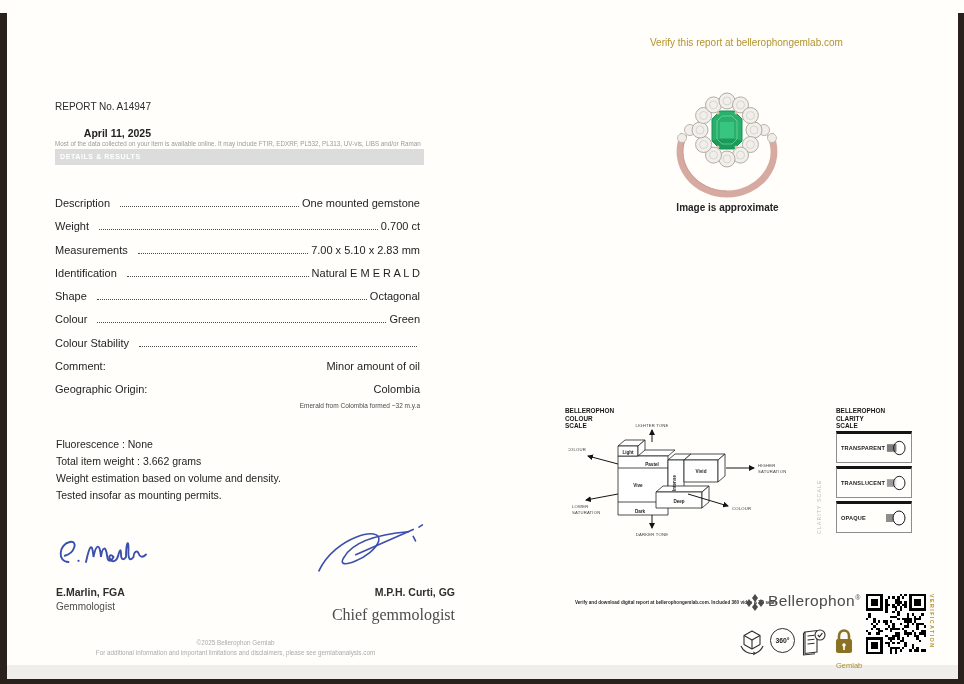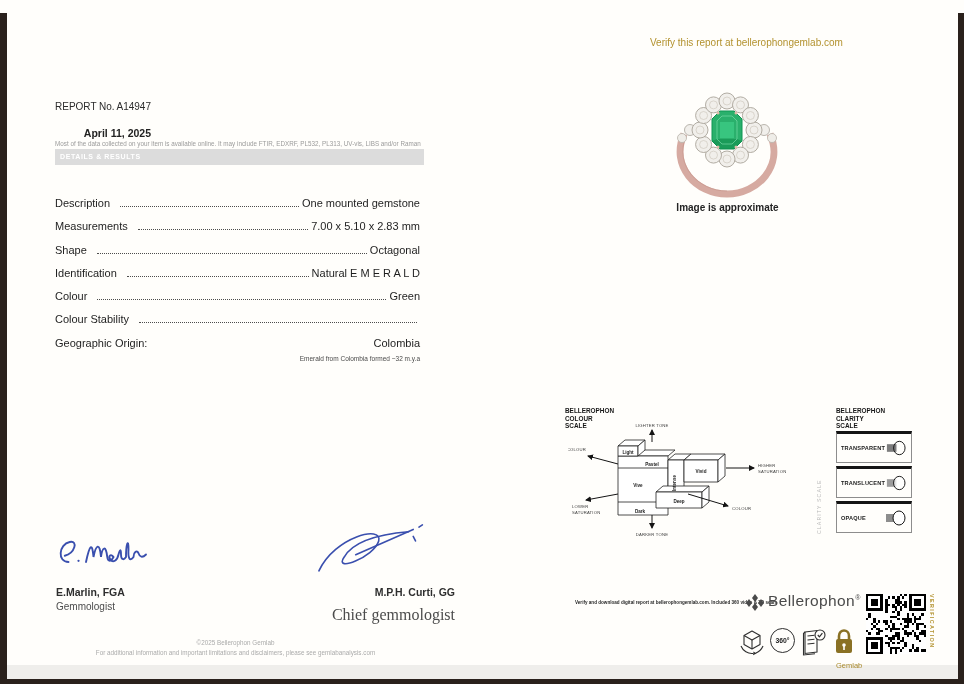--- a/index.html
+++ b/index.html
@@ -105,52 +105,68 @@
   <div class="data-note">Most of the data collected on your item is available online. It may include FTIR, EDXRF, PL532, PL313, UV-vis, LIBS and/or Raman</div>
   <div class="section-bar">DETAILS &amp; RESULTS</div>
 
   <div class="details">
     <div class="drow">
       <span class="dlabel">Description</span>
         <span class="leader"></span>
         <span class="dvalue">One mounted gemstone</span>
     </div>
     <div class="drow">
+      <span class="dlabel">Weight</span>
+        <span class="leader"></span>
+        <span class="dvalue">0.700 ct</span>
+    </div>
+    <div class="drow">
       <span class="dlabel">Measurements</span>
         <span class="leader"></span>
         <span class="dvalue">7.00 x 5.10 x 2.83 mm</span>
     </div>
     <div class="drow">
+      <span class="dlabel">Identification</span>
+        <span class="leader"></span>
+        <span class="dvalue">Natural E M E R A L D</span>
+    </div>
+    <div class="drow">
       <span class="dlabel">Shape</span>
         <span class="leader"></span>
         <span class="dvalue">Octagonal</span>
     </div>
     <div class="drow">
-      <span class="dlabel">Identification</span>
-        <span class="leader"></span>
-        <span class="dvalue">Natural E M E R A L D</span>
-    </div>
-    <div class="drow">
       <span class="dlabel">Colour</span>
         <span class="leader"></span>
         <span class="dvalue">Green</span>
     </div>
     <div class="drow">
       <span class="dlabel">Colour Stability</span>
         <span class="leader"></span>
         <span class="dvalue"></span>
+    </div>
+    <div class="drow nodots">
+      <span class="dlabel">Comment:</span>
+        <span class="leader"></span>
+        <span class="dvalue">Minor amount of oil</span>
     </div>
     <div class="drow nodots">
       <span class="dlabel">Geographic Origin:</span>
         <span class="leader"></span>
         <span class="dvalue">Colombia</span>
     </div>
     <div class="origin-note">Emerald from Colombia formed ~32 m.y.a</div>
   </div>
 
+  <div class="extra-notes">
+    <div>Fluorescence : None</div>
+    <div>Total item weight : 3.662 grams</div>
+    <div>Weight estimation based on volume and density.</div>
+    <div>Tested insofar as mounting permits.</div>
+  </div>
 
   <svg class="sig-left-svg" width="132" height="50" viewBox="0 0 100 40">
     <g fill="none" stroke="#3a4fae" stroke-width="1.5" stroke-linecap="round">
       <path d="M12,28 C3,28 4,14 13,12 C20,10.5 17,21 9,23"></path>
       <circle cx="20" cy="27" r="0.9" fill="#3a4fae" stroke="none"></circle>
       <path d="M26,28 C29,14 31,12 32,24 C34,14 37,12 38,24 C39,16 42,14 43,24 C43.5,28 46,28 48,24 C46,21 43.5,23 45.5,26 C47.5,29 51,27 52,22 C53,18 54,17 54,22 C54,26 56,27 58,24 C58,14 60,8 60,18 C59.5,25 61,28 64,24 C64,20 67,18 68,21 C69,24 71,25 74,22"></path>
     </g>
   </svg>
   <div class="sig-name-left">E.Marlin, FGA</div>
   <div class="sig-role-left">Gemmologist</div>

